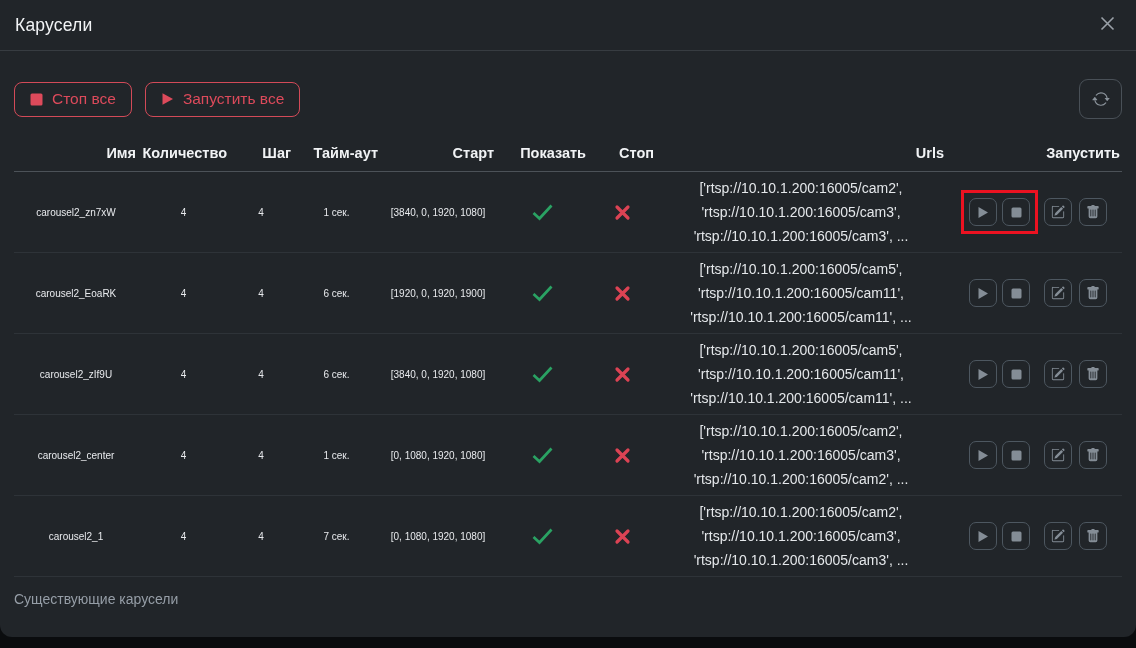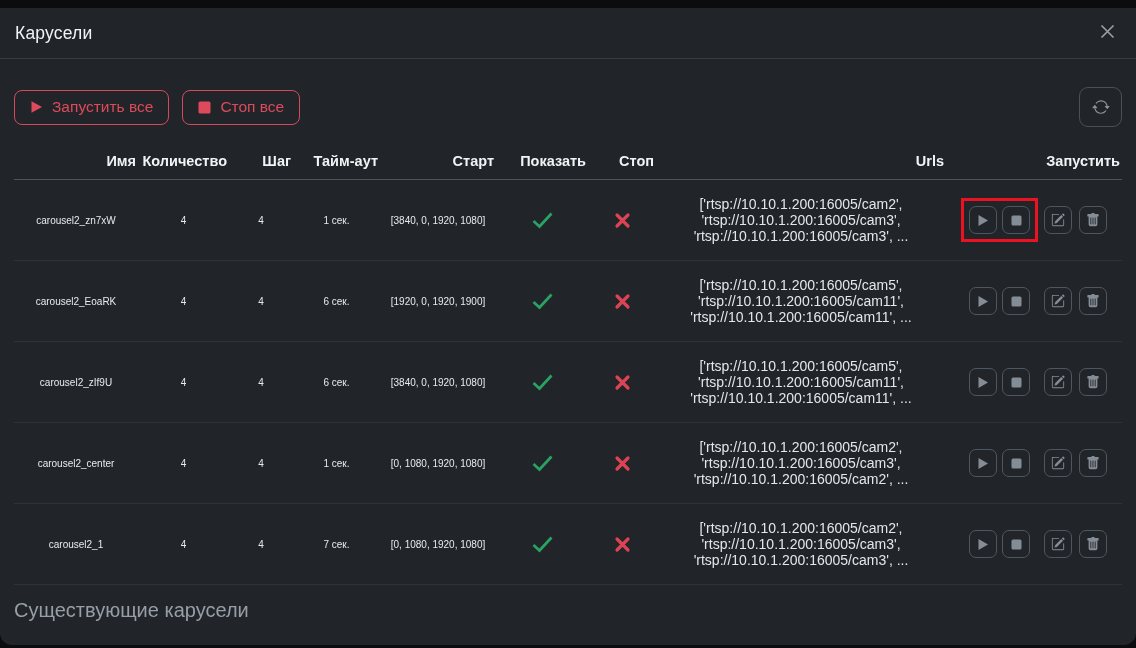--- a/index.html
+++ b/index.html
@@ -3,21 +3,21 @@
 <meta charset="utf-8">
 <style>
   * { box-sizing: border-box; margin: 0; padding: 0; }
   html, body { width: 1136px; height: 648px; overflow: hidden; }
   body {
     background: #0a0c0e;
     font-family: "Liberation Sans", "DejaVu Sans", sans-serif;
     color: #e8eaed;
   }
   .modal {
-    position: absolute; top: 8px; left: 0;
+    position: absolute; top: 0; left: 0;
     width: 1136px; height: 637px;
     background: #212529;
     border-radius: 0 0 12px 12px;
   }
   
   .modal-header {
     display: flex; align-items: center; justify-content: space-between;
     padding: 11px 16px 11px 15px;
     border-bottom: 1px solid #373c41;
   }
@@ -61,38 +61,38 @@
     font-size: 14.5px; font-weight: 700; color: #f1f3f5;
     padding: 6px 2px 10px 2px; text-align: right;
     border-bottom: 1px solid #4c5258;
   }
   tbody td {
     height: 81px; text-align: center; vertical-align: middle;
     font-size: 10px; color: #e8eaed;
     border-bottom: 1px solid #2e3338;
     padding: 0 2px;
   }
-  .c-urls { font-size: 14px; line-height: 16px; white-space: pre-line; color: #e4e7ea; }
+  .c-urls { font-size: 14px; line-height: 24px; white-space: pre-line; color: #e4e7ea; }
   .ic { display: inline-flex; vertical-align: middle; }
   
   .actions { display: flex; align-items: center; justify-content: center; }
   .pair { display: inline-flex; gap: 5px; padding: 5px; border: 3px solid transparent; }
   .pair.highlighted { border-color: #ec1221; }
   .pair2 { display: inline-flex; gap: 7px; margin-left: 6px; }
   .abtn {
     width: 28px; height: 28px; flex: 0 0 auto;
     background: none; cursor: pointer;
     border: 1px solid #4d5760; border-radius: 7px;
     color: #848d96;
     display: inline-flex; align-items: center; justify-content: center;
   }
   
   .modal-footer-text {
     padding: 14px 14px 0 14px;
-    font-size: 20px; color: #969ea7;
+    font-size: 14px; color: #969ea7;
   }
 </style>
 </head>
 <body>
 
 <div class="modal">
 
   <div class="modal-header">
     <div class="modal-title">Карусели</div>
     <button class="close-btn">
@@ -101,33 +101,33 @@
             <path d="M4.5 4.5 L16.5 16.5 M16.5 4.5 L4.5 16.5" stroke="#9aa1a8" stroke-width="1.6" fill="none"></path>
           </svg>
       </span>
     </button>
   </div>
 
   <div class="toolbar">
     <div class="toolbar-center">
       <button class="btn-outline-danger">
         <span class="ic">
+          <svg width="13" height="13" viewBox="0 0 13 13">
+              <rect x="0.5" y="0.5" width="12" height="12" rx="1.5" fill="#dd4a5b"></rect>
+            </svg>
+        </span>
+        <span>Стоп все</span>
+      </button>
+      <button class="btn-outline-danger">
+        <span class="ic">
           <svg width="13" height="14" viewBox="0 0 13 14">
               <path d="M1.5 1.2 L12 7 L1.5 12.8 Z" fill="#dd4a5b"></path>
             </svg>
         </span>
         <span>Запустить все</span>
-      </button>
-      <button class="btn-outline-danger">
-        <span class="ic">
-          <svg width="13" height="13" viewBox="0 0 13 13">
-              <rect x="0.5" y="0.5" width="12" height="12" rx="1.5" fill="#dd4a5b"></rect>
-            </svg>
-        </span>
-        <span>Стоп все</span>
       </button>
     </div>
     <div class="toolbar-right">
       <button class="refresh-btn">
         <span class="ic">
           <svg width="18" height="18" viewBox="0 0 16 16" fill="currentColor">
               <path d="M11.534 7h3.932a.25.25 0 0 1 .192.41l-1.966 2.36a.25.25 0 0 1-.384 0l-1.966-2.36a.25.25 0 0 1 .192-.41zm-11 2h3.932a.25.25 0 0 0 .192-.41L2.692 6.23a.25.25 0 0 0-.384 0L.342 8.59A.25.25 0 0 0 .534 9z"></path>
               <path d="M8 3c-1.552 0-2.94.707-3.857 1.818a.5.5 0 1 1-.771-.636A6.002 6.002 0 0 1 13.917 7H12.9A5.002 5.002 0 0 0 8 3zM3.1 9a5.002 5.002 0 0 0 8.757 2.182.5.5 0 1 1 .771.636A6.002 6.002 0 0 1 2.083 9H3.1z"></path>
             </svg>
         </span>

